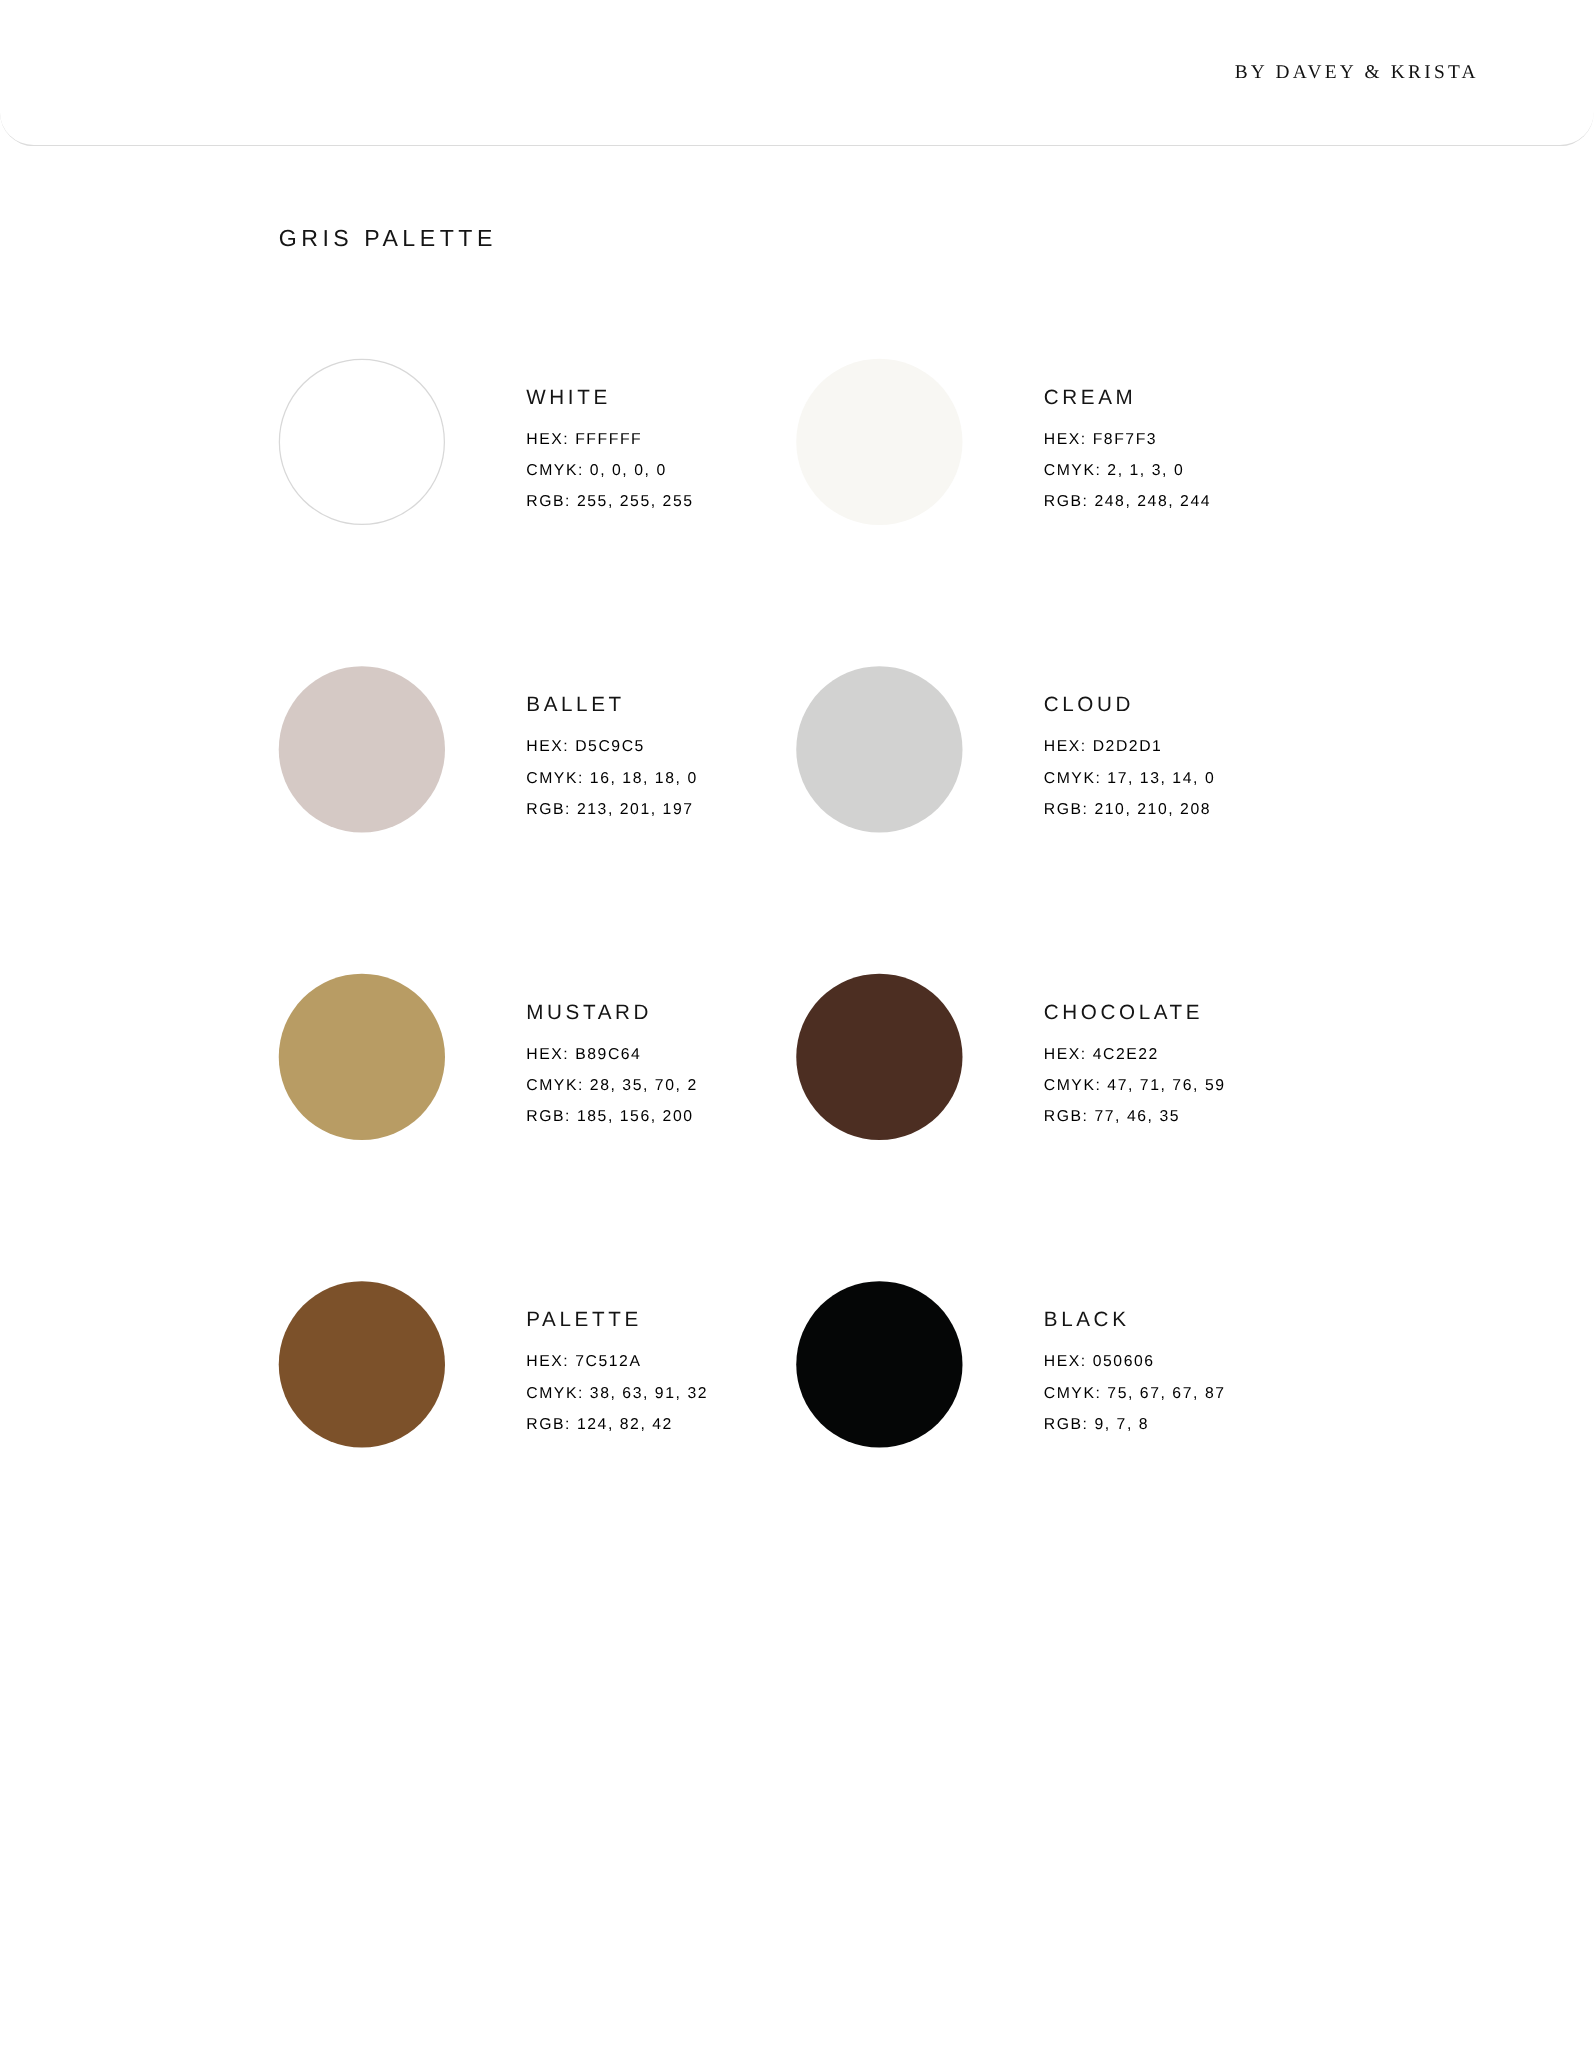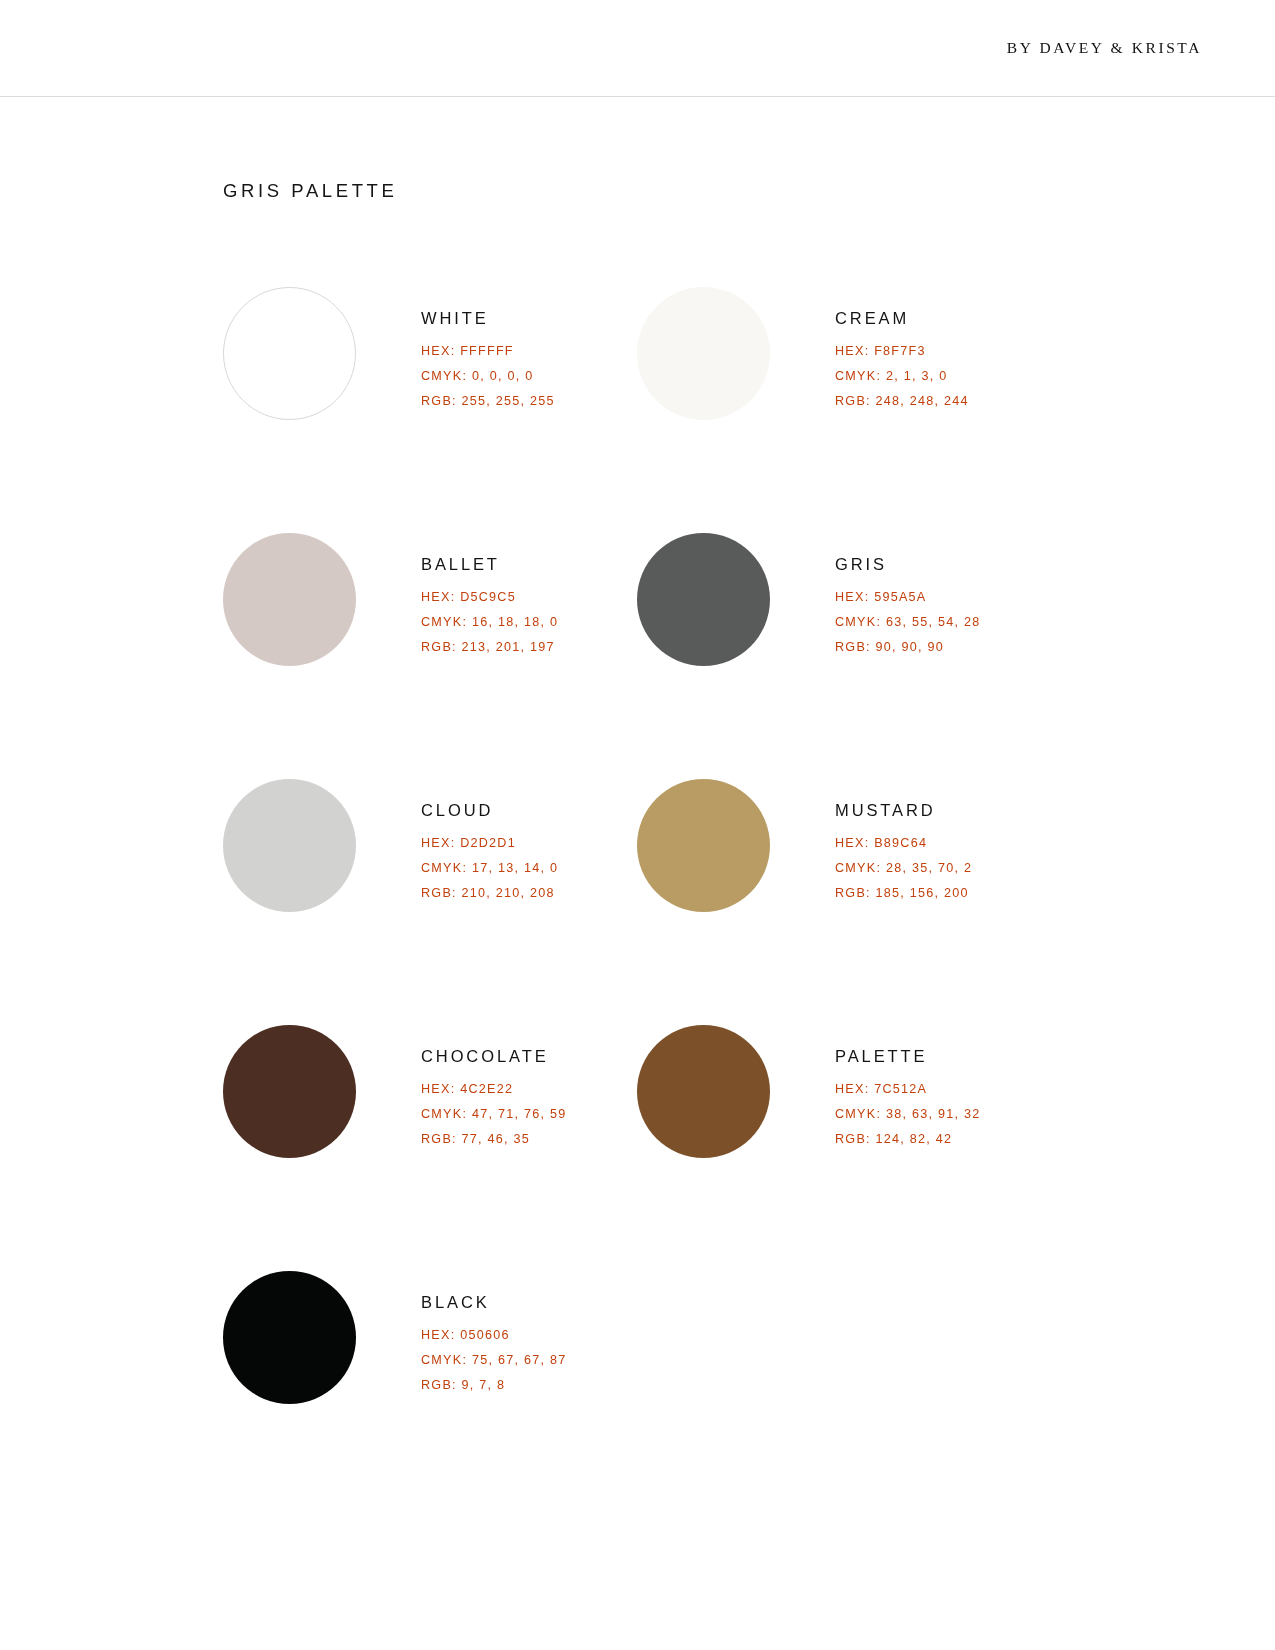--- a/index.html
+++ b/index.html
@@ -10,26 +10,27 @@
   body {
     width: 1275px; height: 1650px;
     font-family: "Liberation Sans", sans-serif;
     color: #1a1a1a;
     position: relative;
     overflow: hidden;
   }
 
   
   .header {
-    height: 97px;
+    height: 117px;
     border-bottom: 1px solid #dcdcdc;
     display: flex;
     align-items: center;
     justify-content: flex-end;
-    padding-right: 73px;
+    padding-right: 92px;
+    border-radius: 27px;
   }
   .brand {
     font-family: "Liberation Serif", serif;
     font-size: 15.5px;
     letter-spacing: 2.6px;
     color: #111111;
     white-space: nowrap;
   }
 
   
@@ -77,21 +78,21 @@
     font-size: 16.5px;
     letter-spacing: 2.9px;
     font-weight: 400;
     color: #141414;
     margin: 0 0 16px 0;
     white-space: nowrap;
   }
   .line {
     font-size: 12.6px;
     letter-spacing: 1.25px;
-    color: #c2410c;
+    color: #000000;
     margin: 0 0 11px 0;
     white-space: nowrap;
   }
   .line:last-child { margin-bottom: 0; }
 </style>
 </head>
 <body>
 
 <div class="header">
   <div class="brand">BY DAVEY &amp; KRISTA</div>
@@ -118,29 +119,20 @@
         <div class="line">RGB: 248, 248, 244</div>
       </div>
     </div>
     <div class="swatch">
       <div class="disc" style="background: rgb(213, 201, 197);"></div>
       <div class="info">
         <div class="name">BALLET</div>
         <div class="line">HEX: D5C9C5</div>
         <div class="line">CMYK: 16, 18, 18, 0</div>
         <div class="line">RGB: 213, 201, 197</div>
-      </div>
-    </div>
-    <div class="swatch">
-      <div class="disc" style="background: rgb(89, 90, 90);"></div>
-      <div class="info">
-        <div class="name">GRIS</div>
-        <div class="line">HEX: 595A5A</div>
-        <div class="line">CMYK: 63, 55, 54, 28</div>
-        <div class="line">RGB: 90, 90, 90</div>
       </div>
     </div>
     <div class="swatch">
       <div class="disc" style="background: rgb(210, 210, 209);"></div>
       <div class="info">
         <div class="name">CLOUD</div>
         <div class="line">HEX: D2D2D1</div>
         <div class="line">CMYK: 17, 13, 14, 0</div>
         <div class="line">RGB: 210, 210, 208</div>
       </div>

